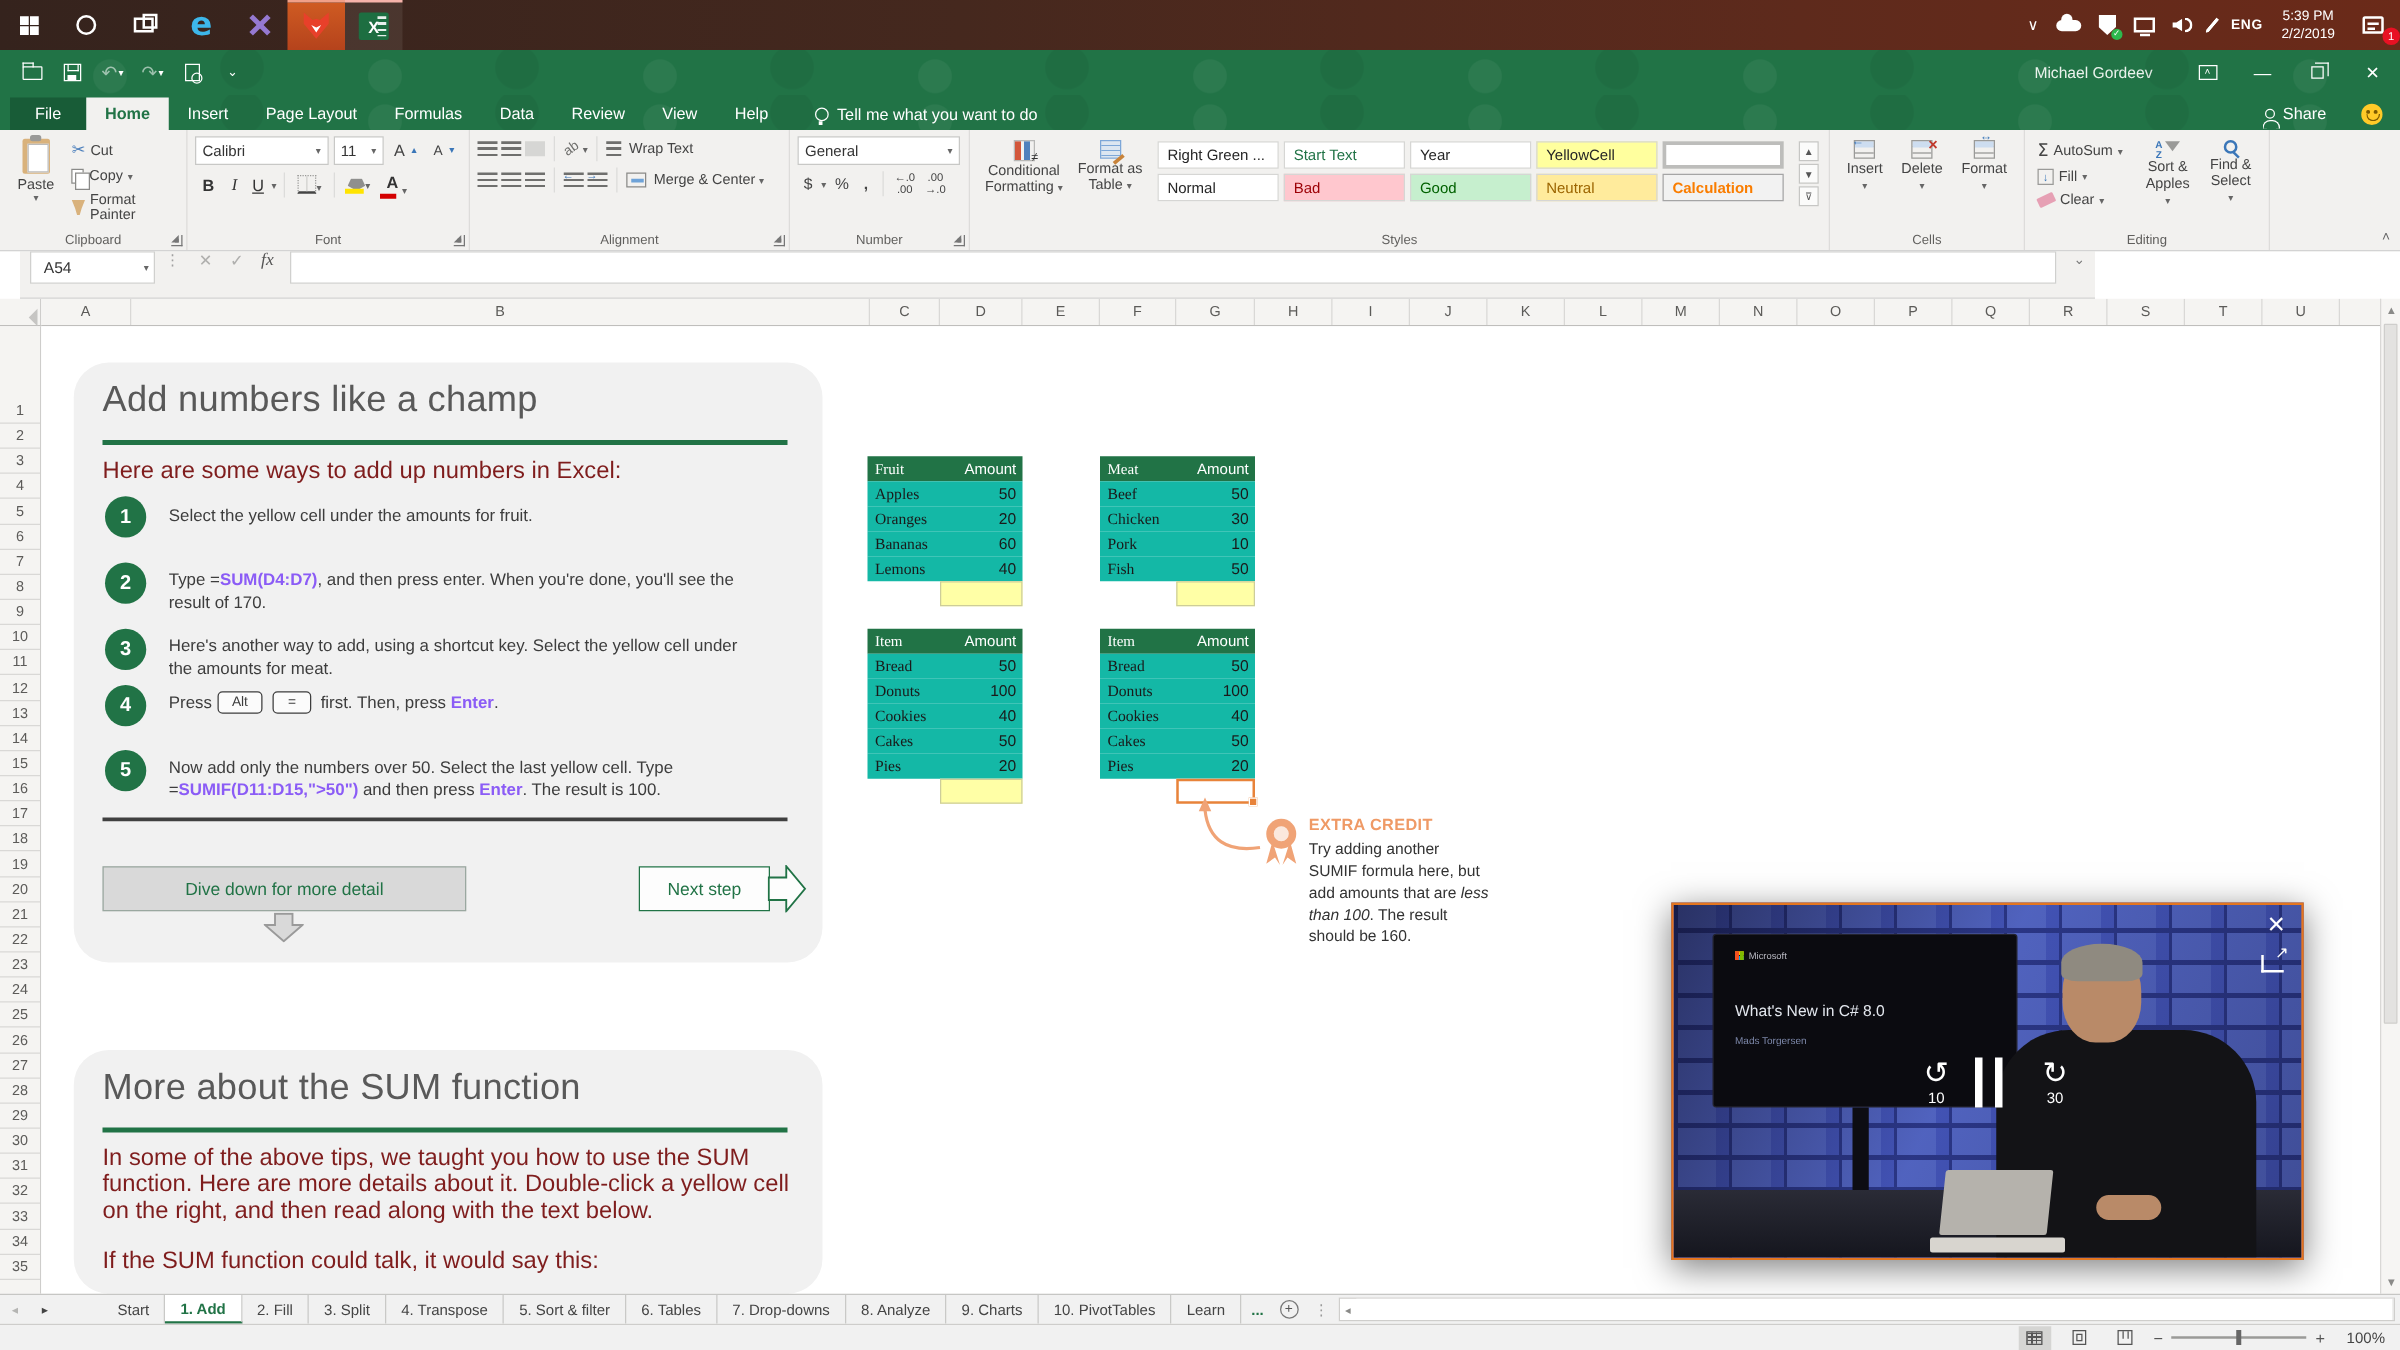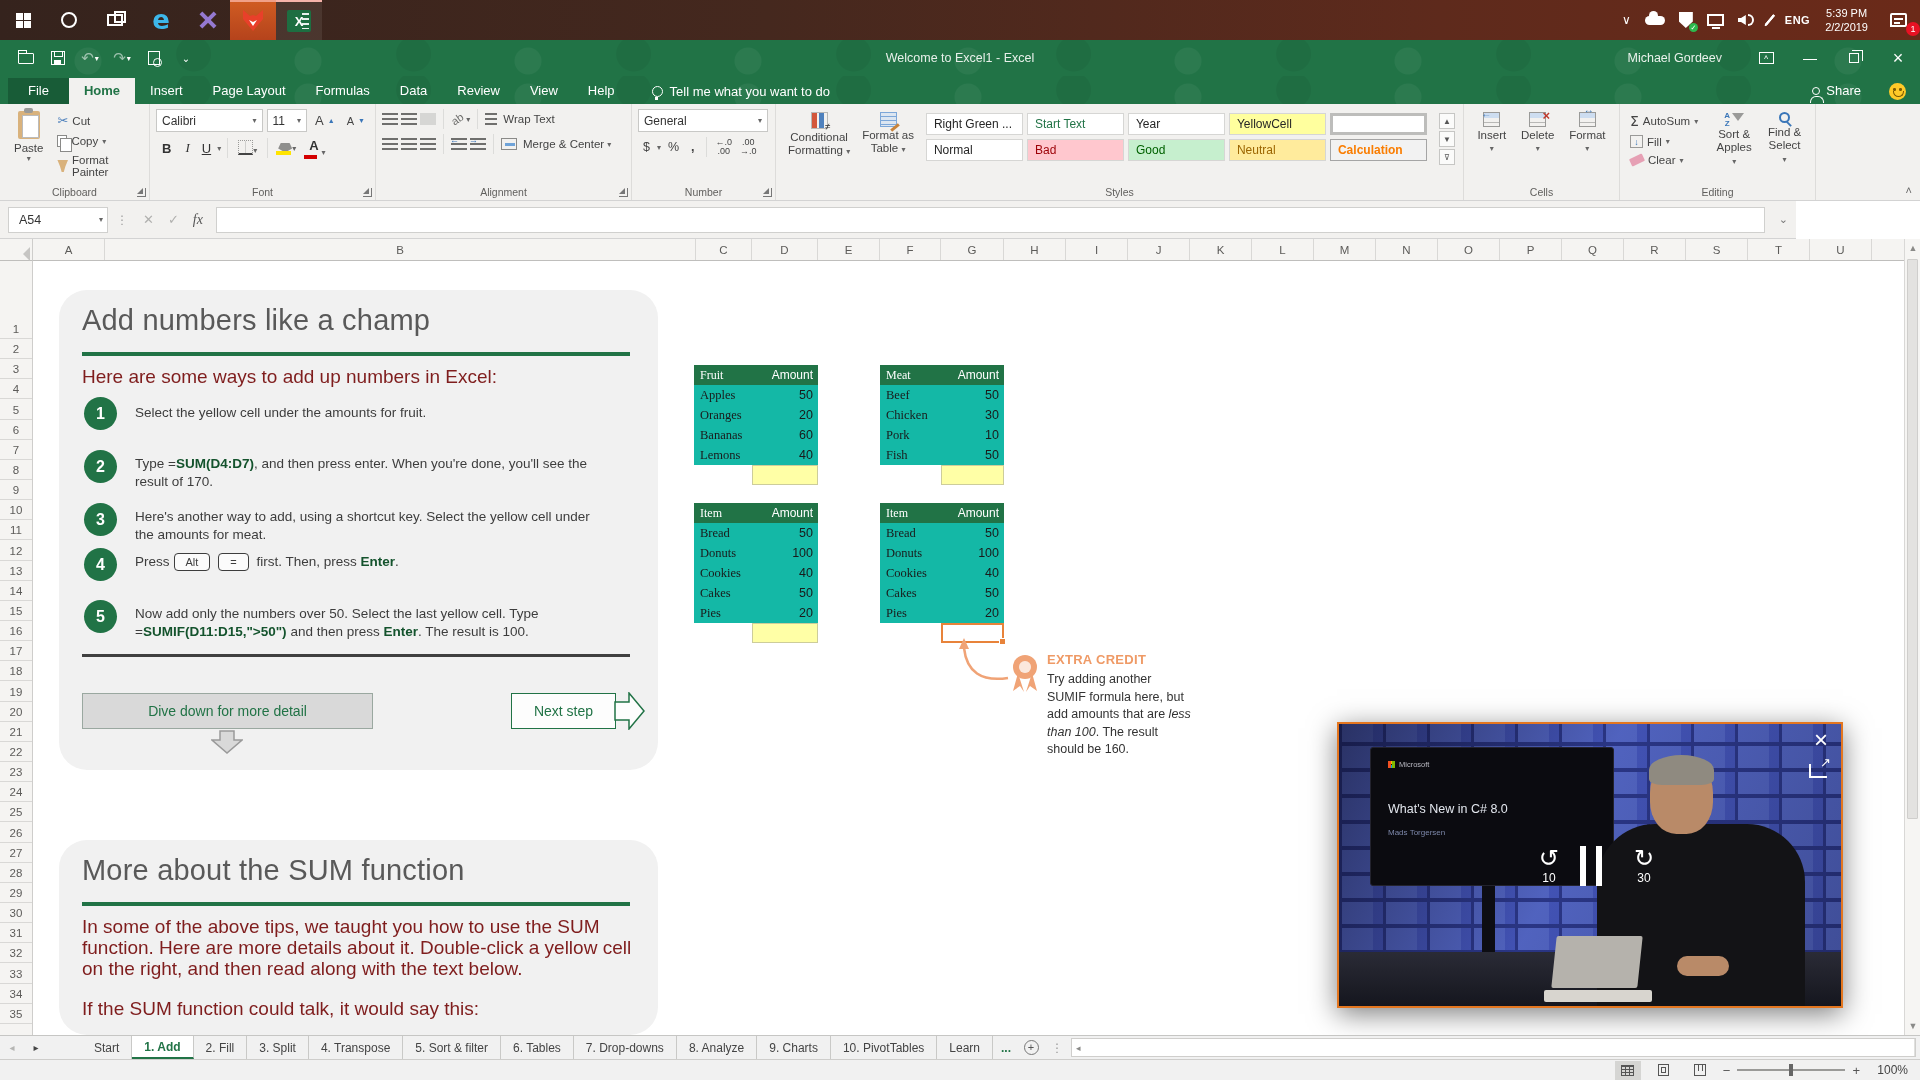--- a/index.html
+++ b/index.html
@@ -169,21 +169,21 @@
   .sigma { font-size:14px; color:#444; font-family:"DejaVu Sans",sans-serif;}
   .fill-ic { width:13px; height:13px; border:1px solid #9a9a98; font-size:9px; color:#3a76b8; text-align:center; line-height:12px;}
   .clear-ic { width:14px; height:8px; background:#e6a0b4; transform:rotate(-25deg); border-radius:1px; }
   .az-ic { font-size:8px; line-height:8px; color:#3a76b8; font-weight:bold; text-align:center; }
   .funnel-ic { width:0; height:0; border:6px solid transparent; border-top:8px solid #9a9a98; margin-left:2px;}
   .mag-ic { width:11px; height:11px; border:2px solid #3a76b8; border-radius:50%; position:relative; }
   .mag-ic::after { content:""; position:absolute; right:-4px; bottom:-4px; width:6px; height:2px; background:#3a76b8; transform:rotate(45deg); }
   #ribbon-collapse { position:absolute; right:8px; bottom:4px; font-size:11px; color:#666; }
 
   
-  #formula-row { left:0; top:201px; width:1796px; height:38px; background:#f2f1ef; border-bottom:1px solid #d3d3d3; display:flex; align-items:center; z-index:52;}
+  #formula-row { left:16px; top:201px; width:1660px; height:38px; background:#f2f1ef; border-bottom:1px solid #d3d3d3; display:flex; align-items:flex-start; z-index:52;}
   #name-box { width:100px; height:26px; margin-left:8px; background:#fff; border:1px solid #d0d0ce; display:flex; align-items:center; justify-content:space-between; font-size:12.5px; color:#333; padding:0 4px 0 10px;}
   .grip { color:#a0a0a0; font-size:12px; padding:0 8px; }
   .fb-btn { color:#b0b0ae; font-size:13px; padding:0 7px; }
   .fx { color:#555; font-style:italic; font-family:"Liberation Serif",serif; font-size:14px; padding:0 7px; }
   #formula-input { flex:1; height:26px; background:#fff; border:1px solid #d0d0ce; margin:0 6px; font-size:12.5px; padding:0 8px; color:#333;}
   #fb-expand { color:#777; font-size:11px; padding:0 8px; }
 
   
   #corner { left:0; top:239px; width:33px; height:22px; background:#f5f4f2; border-right:1px solid #cecdcb; border-bottom:1px solid #bfbebc; }
   #corner::after { content:""; position:absolute; right:2px; bottom:2px; border:7px solid transparent; border-right-color:#c6c5c3; border-bottom-color:transparent; transform:translateY(3px);}
@@ -203,21 +203,21 @@
   #sheet-layer { left:0; top:0; width:1920px; height:1080px; pointer-events:none; z-index:10; }
   #sheet-layer > * { pointer-events:auto; }
   .card { position:absolute; background:#f1f1f1;border-radius:28px; }
   .card-title { position:absolute; left:23px; font-size:29px; font-weight:300; color:#595959; letter-spacing:.2px; }
   .green-rule { position:absolute; left:23px; width:548px; height:4px; background:#217346; }
   .body-text { font-size:19px; color:#7f1d1d; line-height:21px; }
   .step { position:absolute; }
   .step-circle { position:absolute; left:0; top:0; width:33px; height:33px; border-radius:50%; background:#217346; color:#fff;
     font-size:16px; font-weight:bold; display:flex; align-items:center; justify-content:center; }
   .step-text { position:absolute; left:51px; top:0px; width:468px; font-size:13.5px; color:#3d3d3d; line-height:17.5px; }
-  .step-text b { color:#14532d; }
+  .step-text b { color:#8b5cf6; }
   .key { display:inline-block; border:1.5px solid #3d3d3d; border-radius:4px; background:#fbfbfb; padding:0px 11px; margin:0 4px; font-size:11px; line-height:16px; vertical-align:middle;}
   .hr-dark { position:absolute; left:23px; width:548px; height:2.5px; background:#404040; }
   .btn { position:absolute; display:flex; align-items:center; justify-content:center; font-size:14px; color:#217346; }
   #dive-btn { left:23px; width:291px; height:36px; background:#d9d9d9; border:1px solid #9aa8a0; }
   #next-btn { left:452px; width:105px; height:36px; background:#fdfdfd; border:1.5px solid #217346; }
   .sheet-table { position:absolute; font-size:12.5px; color:#1a1a1a; }
   .t-row { display:flex; height:20px; background:#14b8a6; }
   .t-row.head { background:#217346; color:#fff; font-size:12px; }
   .t-c1 { display:flex; align-items:center; padding-left:6px;font-family:Liberation Serif, serif; }
   .t-c2 { display:flex; align-items:center; justify-content:flex-end; padding-right:5px; }
@@ -389,21 +389,20 @@
           <span style="font-family:'DejaVu Sans',sans-serif;opacity:.55;">↷</span>
           <span class="mini-drop">▾</span>
         </div>
       <div class="qat-btn">
           <span class="preview-ic"></span>
         </div>
       <div class="qat-btn">
           <span style="font-size:10px;">⌄</span>
         </div>
     </div>
-    <div id="title-center">Welcome to Excel1  -  Excel</div>
     <div id="title-right">
       <span id="user-name">Michael Gordeev</span>
       <div class="win-ctl">
           <span class="ribopt-ic">˄</span>
         </div>
       <div class="win-ctl">—</div>
       <div class="win-ctl">
           <span class="restore-ic"></span>
         </div>
       <div class="win-ctl" style="font-size:18px;">×</div>

